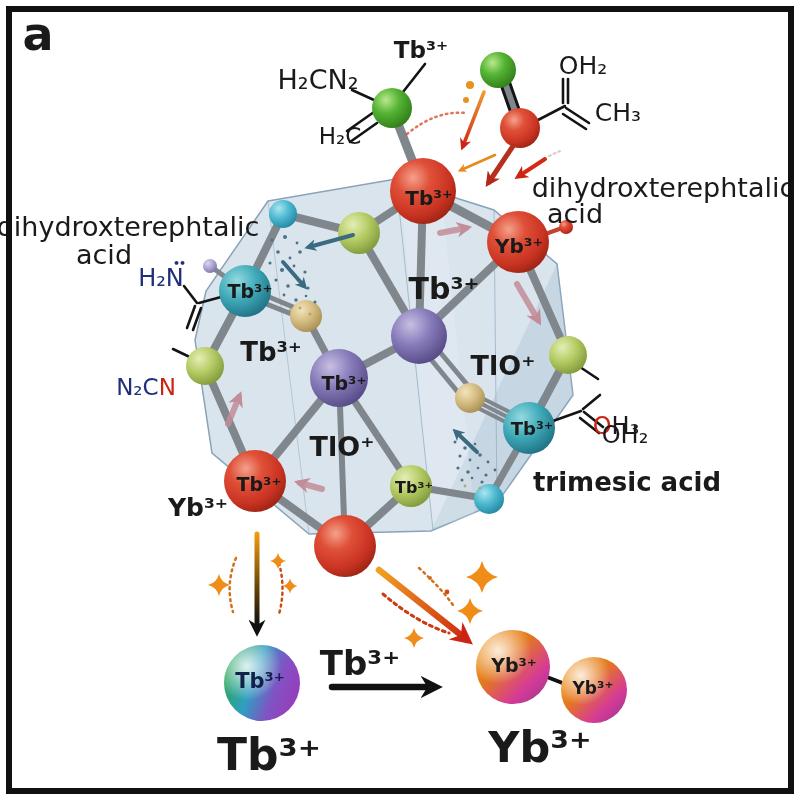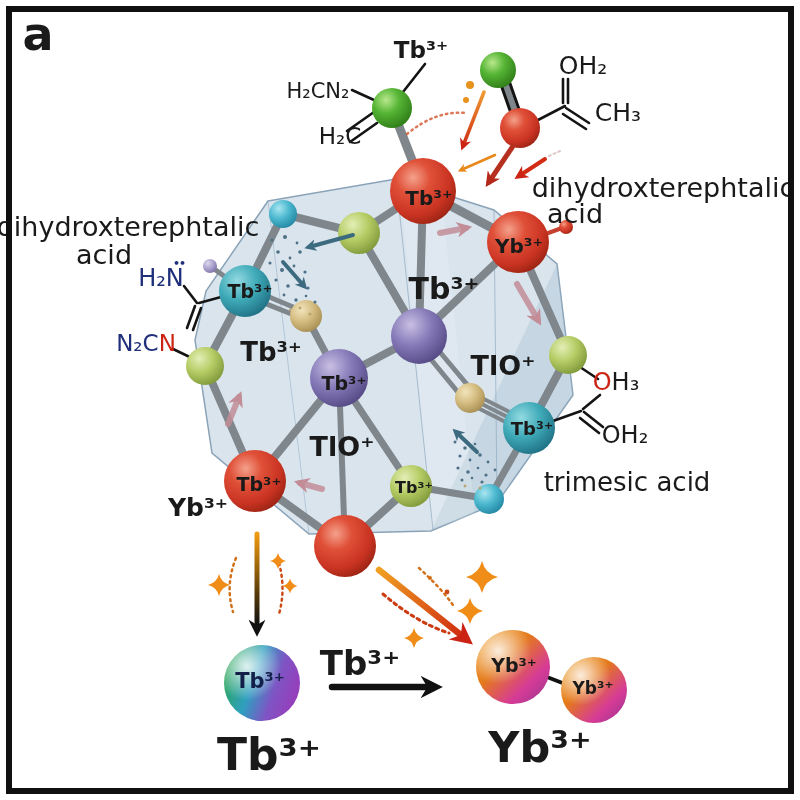--- a/index.html
+++ b/index.html
@@ -4,21 +4,21 @@
 <style>
   html,body{margin:0;padding:0;background:#fff;}
   #stage{position:relative;width:800px;height:800px;background:#fff;overflow:hidden;
          font-family:"DejaVu Sans","Liberation Sans",sans-serif;color:#1a1a1a;}
   #frame{position:absolute;left:6px;top:6px;right:6px;bottom:6px;border:6px solid #101010;pointer-events:none;}
   #diagram-svg{position:absolute;left:0;top:0;}
   .lbl{position:absolute;transform:translate(-50%,-50%);white-space:nowrap;line-height:1;}
   .b{font-weight:700;}
   .navy{color:#1f2f7a;}
   .redtxt{color:#cc2414;}
-  .row{display:flex;}
+  .row{display:flex;margin-top:44px;}
 </style>
 </head>
 <body>
 
 <div id="stage">
 
   <svg id="diagram-svg" width="800" height="800" viewBox="0 0 800 800">
     <defs>
       <radialGradient id="gRed" cx="35%" cy="30%" r="75%">
         <stop offset="0%" stop-color="#f4a18c"></stop>
@@ -302,21 +302,21 @@
       <circle cx="513" cy="667" r="37" fill="url(#gYbM)"></circle>
       <circle cx="513" cy="667" r="37" fill="url(#gHi)"></circle>
       <circle cx="594" cy="690" r="33" fill="url(#gYbM)"></circle>
       <circle cx="594" cy="690" r="33" fill="url(#gHi)"></circle>
     </g>
   </svg>
 
   <div class="lbl b" style="left:38px;top:34px;font-size:46px;">a</div>
 
   <div class="lbl b" style="left:421px;top:50px;font-size:23px;">Tb³⁺</div>
-  <div class="lbl" style="left:318px;top:91px;font-size:21px;">H₂CN₂</div>
+  <div class="lbl" style="left:318px;top:79px;font-size:27px;">H₂CN₂</div>
   <div class="lbl" style="left:340px;top:136px;font-size:23px;">H₂C</div>
 
   <div class="lbl" style="left:583px;top:65px;font-size:25px;">OH₂</div>
   <div class="lbl" style="left:618px;top:112px;font-size:25px;">CH₃</div>
   <div class="lbl" style="left:663px;top:187px;font-size:27px;">dihydroxterephtalic</div>
   <div class="lbl" style="left:575px;top:213px;font-size:27px;">acid</div>
 
   <div class="lbl" style="left:128px;top:226px;font-size:27px;">dihydroxterephtalic</div>
   <div class="lbl" style="left:104px;top:254px;font-size:27px;">acid</div>
 
@@ -339,21 +339,21 @@
   <div class="lbl b" style="left:344px;top:383px;font-size:19px;">Tb³⁺</div>
   <div class="lbl b" style="left:532px;top:429px;font-size:18px;">Tb³⁺</div>
   <div class="lbl b" style="left:259px;top:484px;font-size:19px;">Tb³⁺</div>
   <div class="lbl b" style="left:414px;top:488px;font-size:16px;">Tb³⁺</div>
 
   <div class="lbl row" style="left:616px;top:382px;font-size:24px;">
     <span class="redtxt">O</span>
       <span>H₃</span>
   </div>
   <div class="lbl" style="left:625px;top:435px;font-size:24px;">OH₂</div>
-  <div class="lbl" style="left:627px;top:482px;font-size:26px;">trimesic acid</div>
+  <div class="lbl" style="left:627px;top:482px;font-size:26px;font-weight:bold;">trimesic acid</div>
 
   <div class="lbl b" style="left:260px;top:681px;font-size:21px;color:#12204a;">Tb³⁺</div>
   <div class="lbl b" style="left:269px;top:755px;font-size:44px;">Tb³⁺</div>
   <div class="lbl b" style="left:360px;top:663px;font-size:34px;">Tb³⁺</div>
   <div class="lbl b" style="left:514px;top:665px;font-size:19px;">Yb³⁺</div>
   <div class="lbl b" style="left:593px;top:688px;font-size:17px;">Yb³⁺</div>
   <div class="lbl b" style="left:540px;top:747px;font-size:43px;">Yb³⁺</div>
 
   <div id="frame"></div>
 </div>

